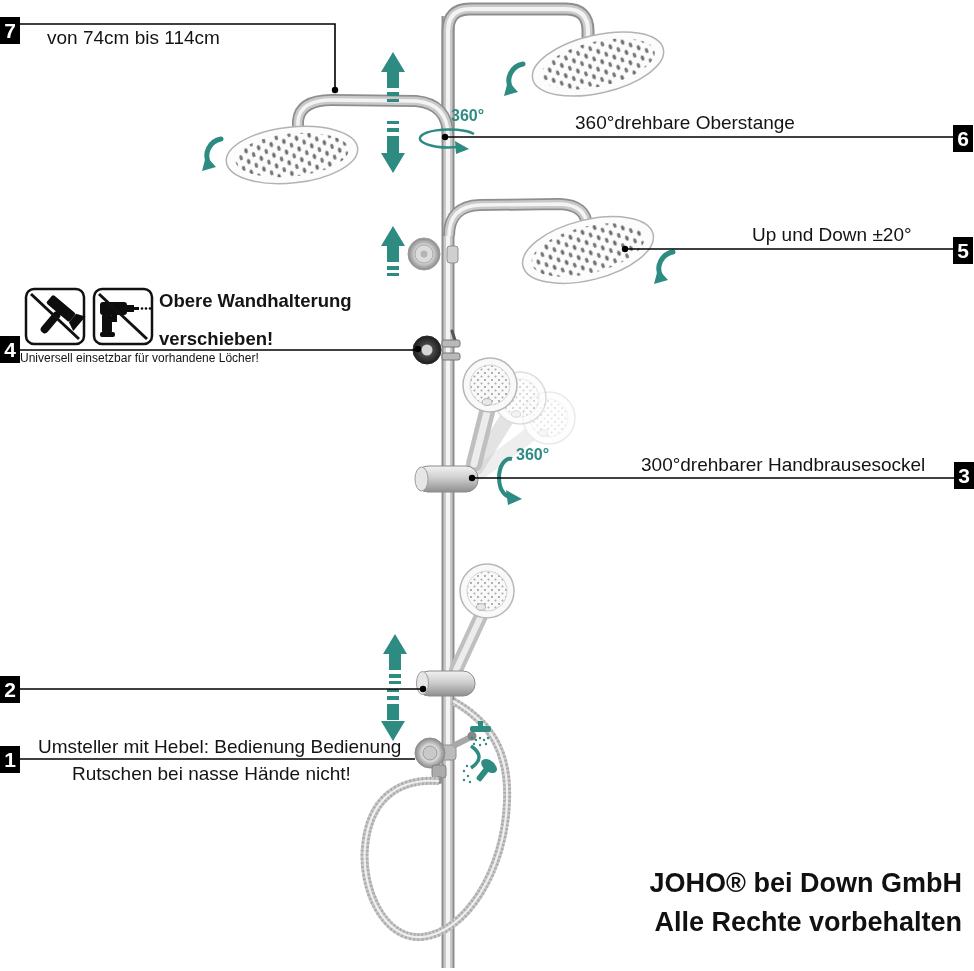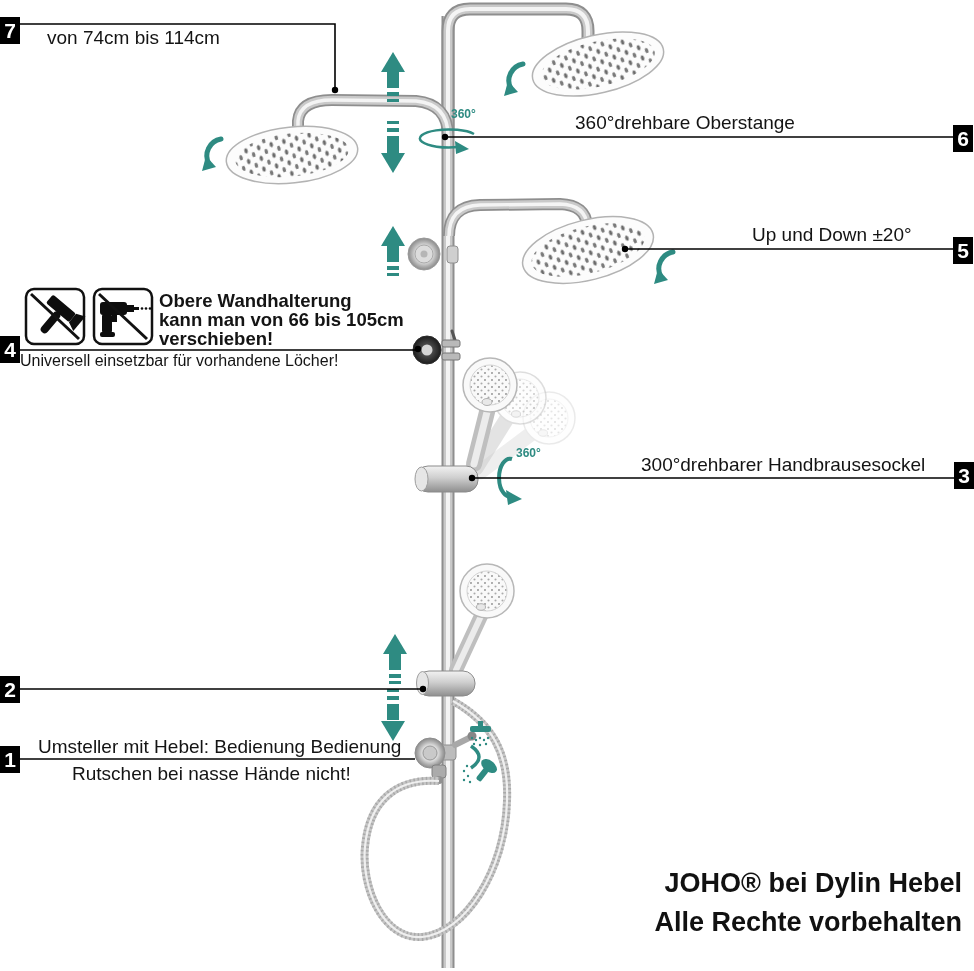--- a/index.html
+++ b/index.html
@@ -1,25 +1,25 @@
 <!DOCTYPE html>
 <html><head>
 <meta charset="utf-8">
 <style>
   html,body{margin:0;padding:0;background:#fff;}
   .canvas{position:relative;width:974px;height:971px;background:#fff;overflow:hidden;
           font-family:"Liberation Sans",sans-serif;}
   .art{position:absolute;left:0;top:0;}
   .lbl{position:absolute;font-size:19px;line-height:1.15;color:#141414;white-space:nowrap;}
   .lbl.small{font-size:18.5px;font-weight:bold;}
-  .lbl.big{font-size:16px;}
+  .lbl.big{font-size:12px;}
   .badge{position:absolute;width:20px;height:27px;background:#000;color:#fff;
          display:flex;align-items:center;justify-content:center;
          font-size:21px;font-weight:bold;}
-  .rot{position:absolute;font-size:12px;font-weight:bold;color:#2e8b82;white-space:nowrap;}
+  .rot{position:absolute;font-size:16px;font-weight:bold;color:#2e8b82;white-space:nowrap;}
   .footer-line{position:absolute;right:12px;font-size:27px;font-weight:bold;color:#111;
                white-space:nowrap;text-align:right;}
 </style>
 </head>
 <body>
 
 <div class="canvas">
 
   <svg class="art" width="974" height="971" viewBox="0 0 974 971">
     <defs>
@@ -278,30 +278,29 @@
 
   <div class="badge" style="left:953px;top:125px">6</div>
   <div class="lbl" style="left:575px;top:112px">360°drehbare Oberstange</div>
   <div class="rot" style="left:451px;top:107px">360°</div>
 
   <div class="badge" style="left:953px;top:237px">5</div>
   <div class="lbl" style="left:752px;top:224px">Up und Down ±20°</div>
 
   <div class="badge" style="left:0;top:336px">4</div>
   <div class="lbl small" style="left:159px;top:290px">Obere Wandhalterung</div>
-  <div class="lbl small" style="left:159px;top:309px">kann man von 66 bis 105cm</div>
   <div class="lbl small" style="left:159px;top:328px">verschieben!</div>
   <div class="lbl big" style="left:20px;top:352px">Universell einsetzbar für vorhandene Löcher!</div>
 
   <div class="badge" style="left:954px;top:462px">3</div>
   <div class="lbl" style="left:641px;top:454px">300°drehbarer Handbrausesockel</div>
   <div class="rot" style="left:516px;top:446px">360°</div>
 
   <div class="badge" style="left:0;top:676px">2</div>
 
   <div class="badge" style="left:0;top:746px">1</div>
   <div class="lbl" style="left:38px;top:736px">Umsteller mit Hebel: Bedienung Bedienung</div>
   <div class="lbl" style="left:72px;top:763px">Rutschen bei nasse Hände nicht!</div>
 
-  <div class="footer-line" style="top:868px">JOHO® bei Dylin Hebel</div>
+  <div class="footer-line" style="top:868px">JOHO® bei Down GmbH</div>
   <div class="footer-line" style="top:907px">Alle Rechte vorbehalten</div>
 
 </div>
 
 </body></html>

